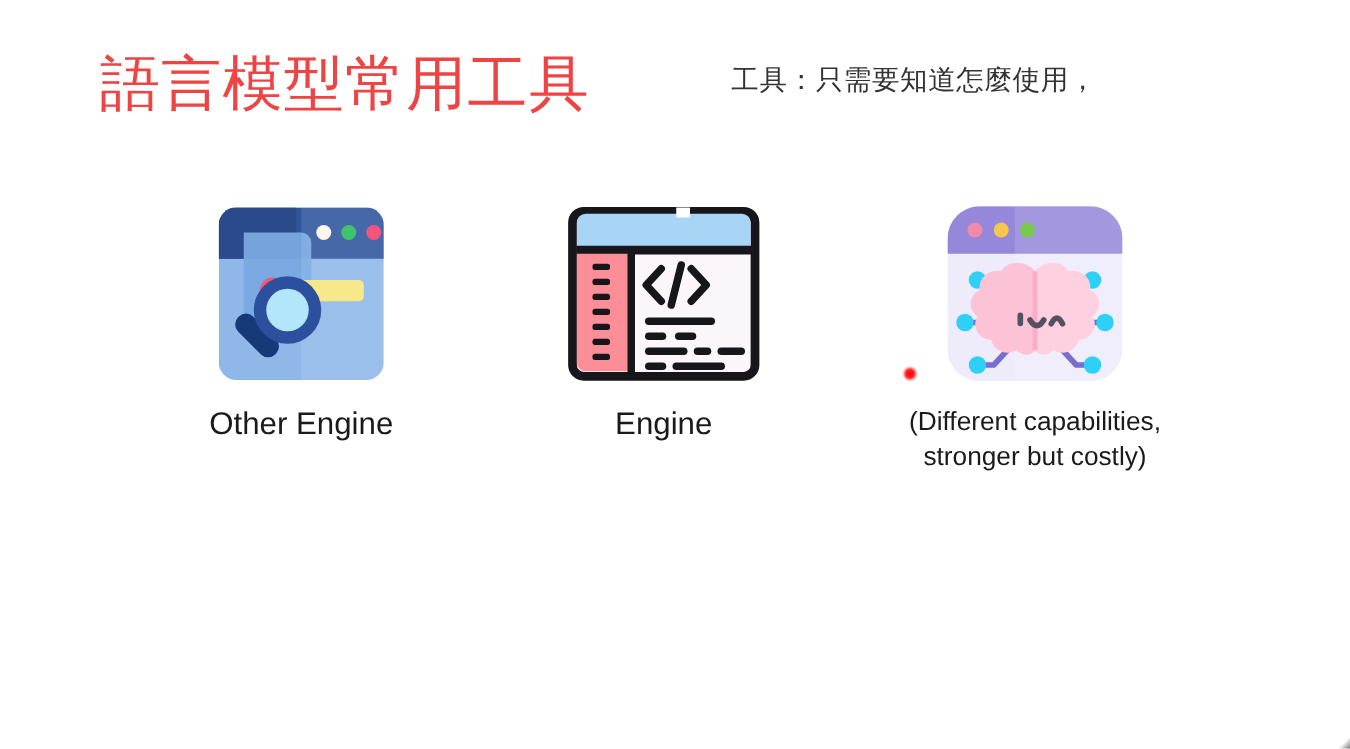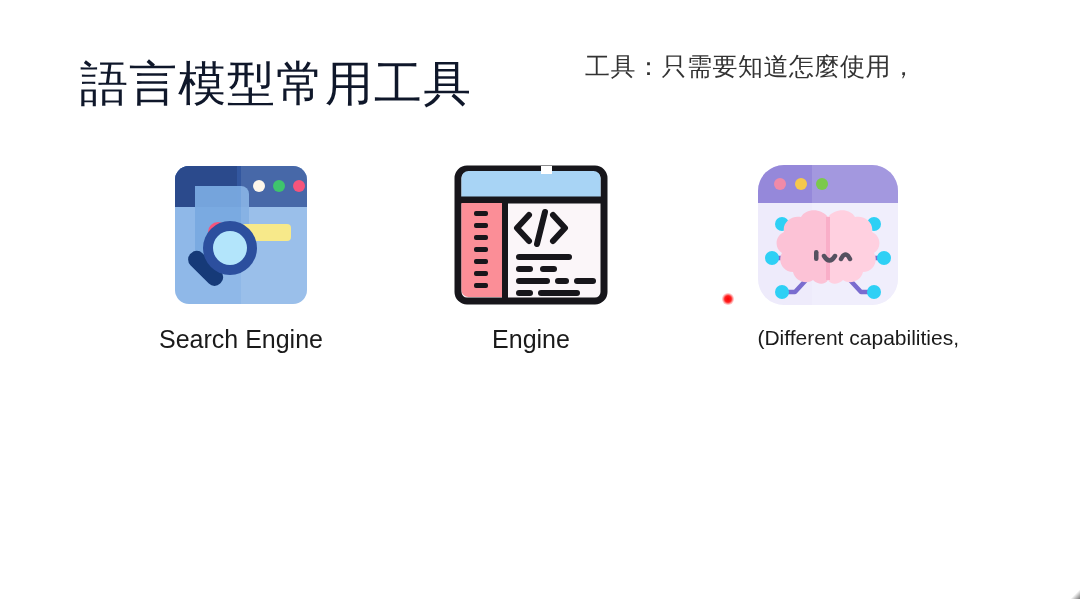--- a/index.html
+++ b/index.html
@@ -18,34 +18,34 @@
   .slide {
     position: absolute;
     inset: 0;
     background: #ffffff;
   }
 
   
   .title {
     position: absolute;
     left: 80px;
-    top: 56px;
+    top: 40px;
     font-size: 48px;
     line-height: 1.15;
     font-weight: 400;
     letter-spacing: 1px;
-    color: #0f172a;
+    color: #ef4444;
     white-space: nowrap;
   }
   .subtitle {
     position: absolute;
     left: 585px;
     top: 48px;
     width: 380px;
-    font-size: 25px;
+    font-size: 22px;
     line-height: 1.45;
     font-weight: 400;
     color: #333333;
     letter-spacing: 0.5px;
   }
   .subtitle-line { display: block; }
 
   
   .item {
     position: absolute;
@@ -56,21 +56,21 @@
     color: #1a1a1a;
     line-height: 1.25;
     white-space: nowrap;
   }
   .item-sub {
     font-size: 21px;
     color: #1a1a1a;
     line-height: 1.35;
     margin-top: 2px;
   }
-  .item-sub-line { display: block; white-space: nowrap; text-align: right; }
+  .item-sub-line { display: block; white-space: nowrap; }
 
   #item-search { left: 110px; top: 160px; width: 262px; }
   #item-python { left: 400px; top: 160px; width: 262px; }
   #item-ai     { left: 697px; top: 160px; width: 262px; }
 
   .icon-wrap {
     width: 262px;
     height: 150px;
     display: flex;
     align-items: center;
@@ -138,21 +138,21 @@
 
           <rect x="68" y="60" width="50" height="17" rx="4" fill="#f7e98a"></rect>
 
           <rect x="12" y="96" width="42" height="17" rx="8" transform="rotate(45 33 104)" fill="#163a78"></rect>
 
           <circle cx="57" cy="84" r="27" fill="#2c4f9e"></circle>
           <circle cx="57" cy="84" r="17" fill="#b3e5fb"></circle>
         </g>
       </svg>
     </div>
-    <div class="item-label">Search Engine</div>
+    <div class="item-label">Other Engine</div>
   </div>
 
   <div class="item" id="item-python">
     <div class="icon-wrap">
       <svg width="156" height="146" viewBox="0 0 156 146">
 
         <rect x="5" y="7" width="146" height="132" rx="9" fill="#fbf6f9" stroke="#17161b" stroke-width="7"></rect>
 
         <path d="M8.5 16 a7 7 0 0 1 7-7 h125 a7 7 0 0 1 7 7 v22 h-139 z" fill="#a8d4f5"></path>
         <line x1="8" y1="38" x2="148" y2="38" stroke="#17161b" stroke-width="7"></line>
@@ -252,20 +252,21 @@
 
         <g>
           <rect x="64" y="89" width="4.5" height="11" rx="2.2" fill="#555160"></rect>
           <path d="M74 95 q5.5 9 11 0" stroke="#555160" stroke-width="4.5" fill="none" stroke-linecap="round"></path>
           <path d="M91 98 q4.5 -9 9 0" stroke="#555160" stroke-width="4.5" fill="none" stroke-linecap="round"></path>
         </g>
       </svg>
     </div>
     <div class="item-sub">
       <span class="item-sub-line">(Different capabilities,</span>
+      <span class="item-sub-line">stronger but costly)</span>
     </div>
   </div>
 
   <div class="pointer-dot"></div>
 
   <div class="corner-mark"></div>
 
 </div>
 
 </body></html>

